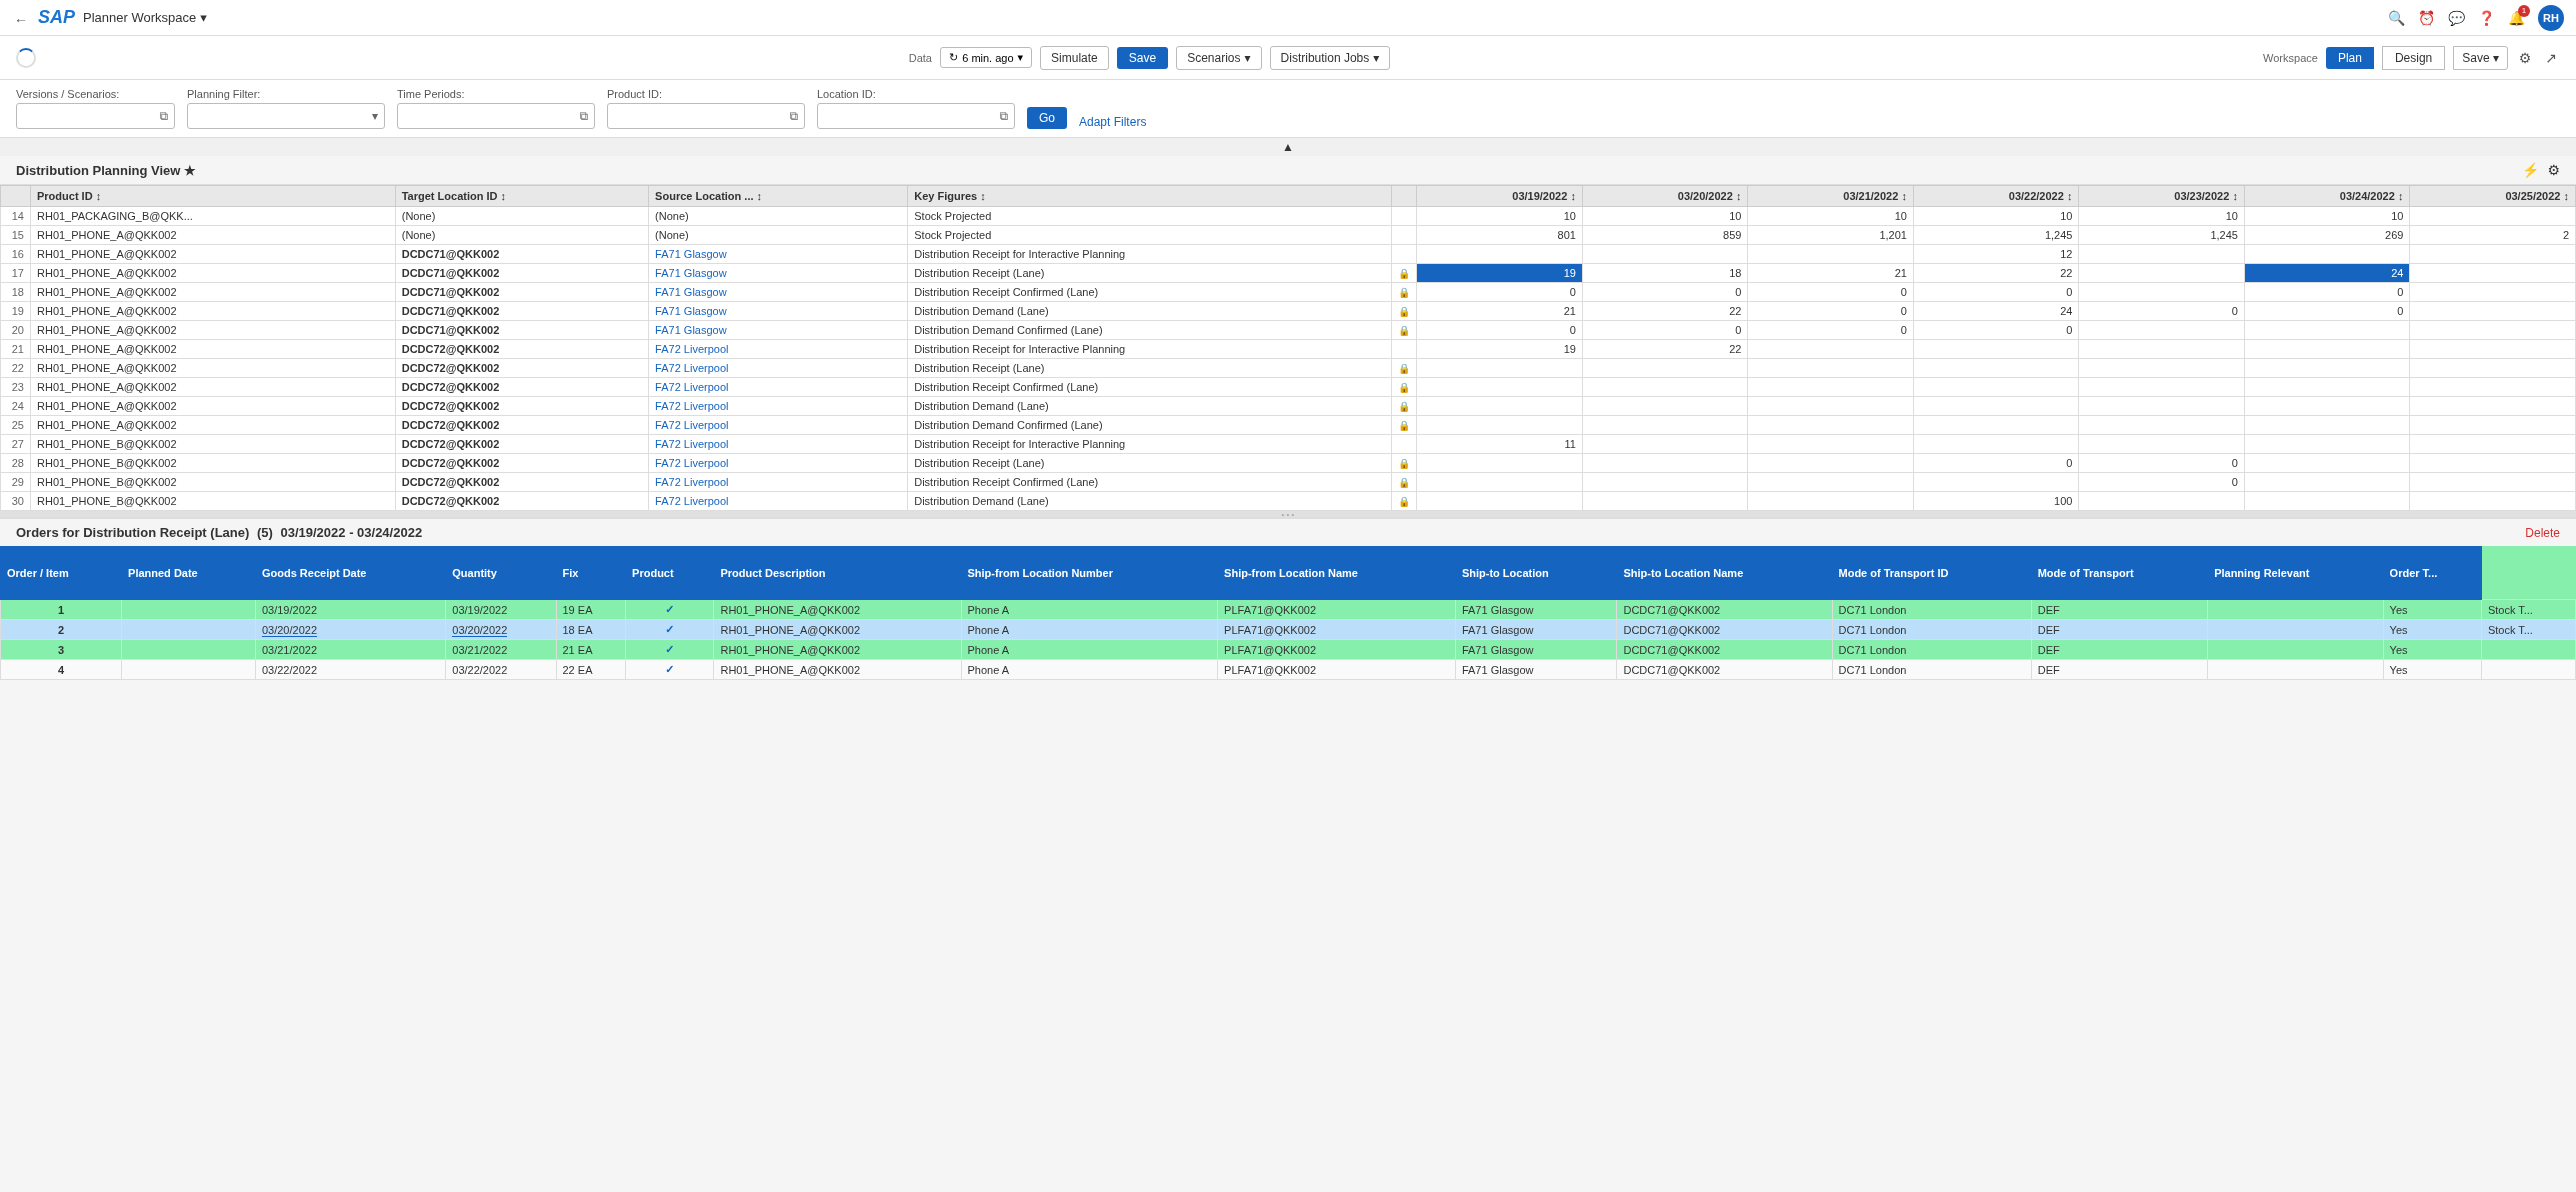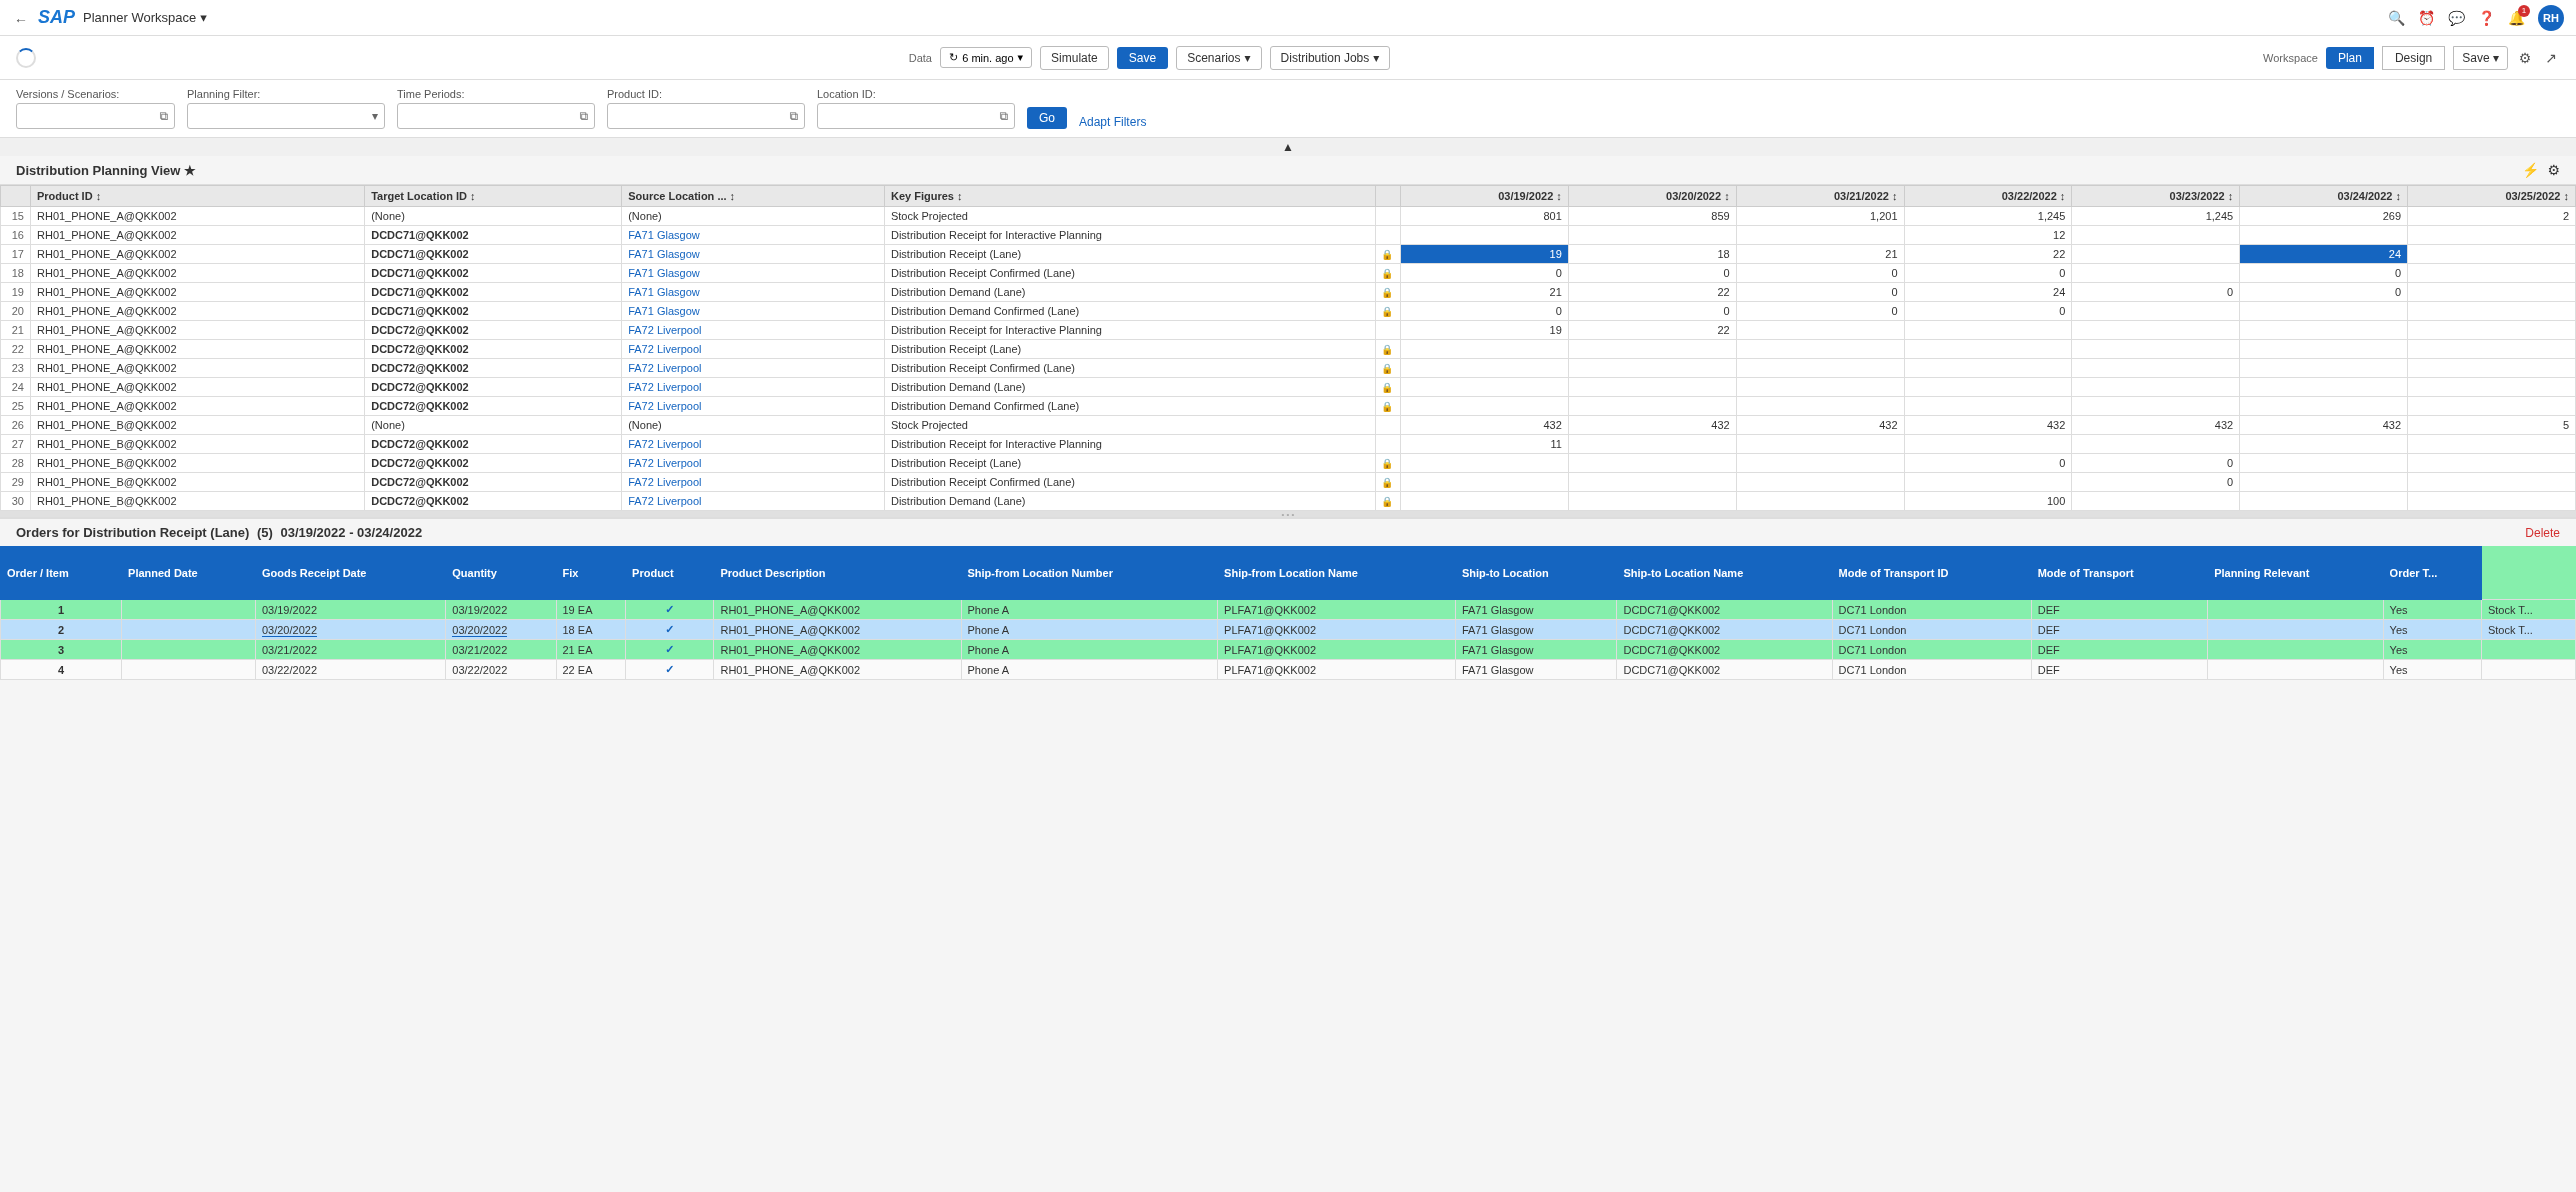--- a/index.html
+++ b/index.html
@@ -212,20 +212,35 @@
         <th style="cursor:pointer;text-align:right;">03/20/2022 ↕</th>
         <th style="cursor:pointer;text-align:right;">03/21/2022 ↕</th>
         <th style="cursor:pointer;text-align:right;">03/22/2022 ↕</th>
         <th style="cursor:pointer;text-align:right;">03/23/2022 ↕</th>
         <th style="cursor:pointer;text-align:right;">03/24/2022 ↕</th>
         <th style="cursor:pointer;text-align:right;">03/25/2022 ↕</th>
       </tr>
     </thead>
     <tbody id="main-tbody">
         <tr>
+    <td class="row-num">14</td>
+    <td style="font-size:11px;">RH01_PACKAGING_B@QKK...</td>
+    <td style="font-size:11px;">(None)</td>
+    <td style="font-size:11px;">(None)</td>
+    <td style="font-size:11px;">Stock Projected</td>
+    <td style="text-align:center;"></td>
+    <td style="text-align:right;">10</td>
+    <td style="text-align:right;">10</td>
+    <td style="text-align:right;">10</td>
+    <td style="text-align:right;">10</td>
+    <td style="text-align:right;">10</td>
+    <td style="text-align:right;">10</td>
+    <td style="text-align:right;"></td>
+  </tr>
+        <tr>
     <td class="row-num">15</td>
     <td style="font-size:11px;">RH01_PHONE_A@QKK002</td>
     <td style="font-size:11px;">(None)</td>
     <td style="font-size:11px;">(None)</td>
     <td style="font-size:11px;">Stock Projected</td>
     <td style="text-align:center;"></td>
     <td style="text-align:right;">801</td>
     <td style="text-align:right;">859</td>
     <td style="text-align:right;">1,201</td>
     <td style="text-align:right;">1,245</td>
@@ -375,35 +390,20 @@
     <td style="color:#1565c0;font-size:11px;font-size:11px;">FA72 Liverpool</td>
     <td style="font-size:11px;">Distribution Demand Confirmed (Lane)</td>
     <td style="text-align:center;"><span style="font-size:10px;color:#666;">🔒</span></td>
     <td style="text-align:right;"></td>
     <td style="text-align:right;"></td>
     <td style="text-align:right;"></td>
     <td style="text-align:right;"></td>
     <td style="text-align:right;"></td>
     <td style="text-align:right;"></td>
     <td style="text-align:right;"></td>
-  </tr>
-        <tr>
-    <td class="row-num">26</td>
-    <td style="font-size:11px;">RH01_PHONE_B@QKK002</td>
-    <td style="font-size:11px;">(None)</td>
-    <td style="font-size:11px;">(None)</td>
-    <td style="font-size:11px;">Stock Projected</td>
-    <td style="text-align:center;"></td>
-    <td style="text-align:right;">432</td>
-    <td style="text-align:right;">432</td>
-    <td style="text-align:right;">432</td>
-    <td style="text-align:right;">432</td>
-    <td style="text-align:right;">432</td>
-    <td style="text-align:right;">432</td>
-    <td style="text-align:right;">5</td>
   </tr>
         <tr>
     <td class="row-num">27</td>
     <td style="font-size:11px;">RH01_PHONE_B@QKK002</td>
     <td style="font-weight:bold;font-size:11px;">DCDC72@QKK002</td>
     <td style="color:#1565c0;font-size:11px;font-size:11px;">FA72 Liverpool</td>
     <td style="font-size:11px;">Distribution Receipt for Interactive Planning</td>
     <td style="text-align:center;"></td>
     <td style="text-align:right;">11</td>
     <td style="text-align:right;"></td>

